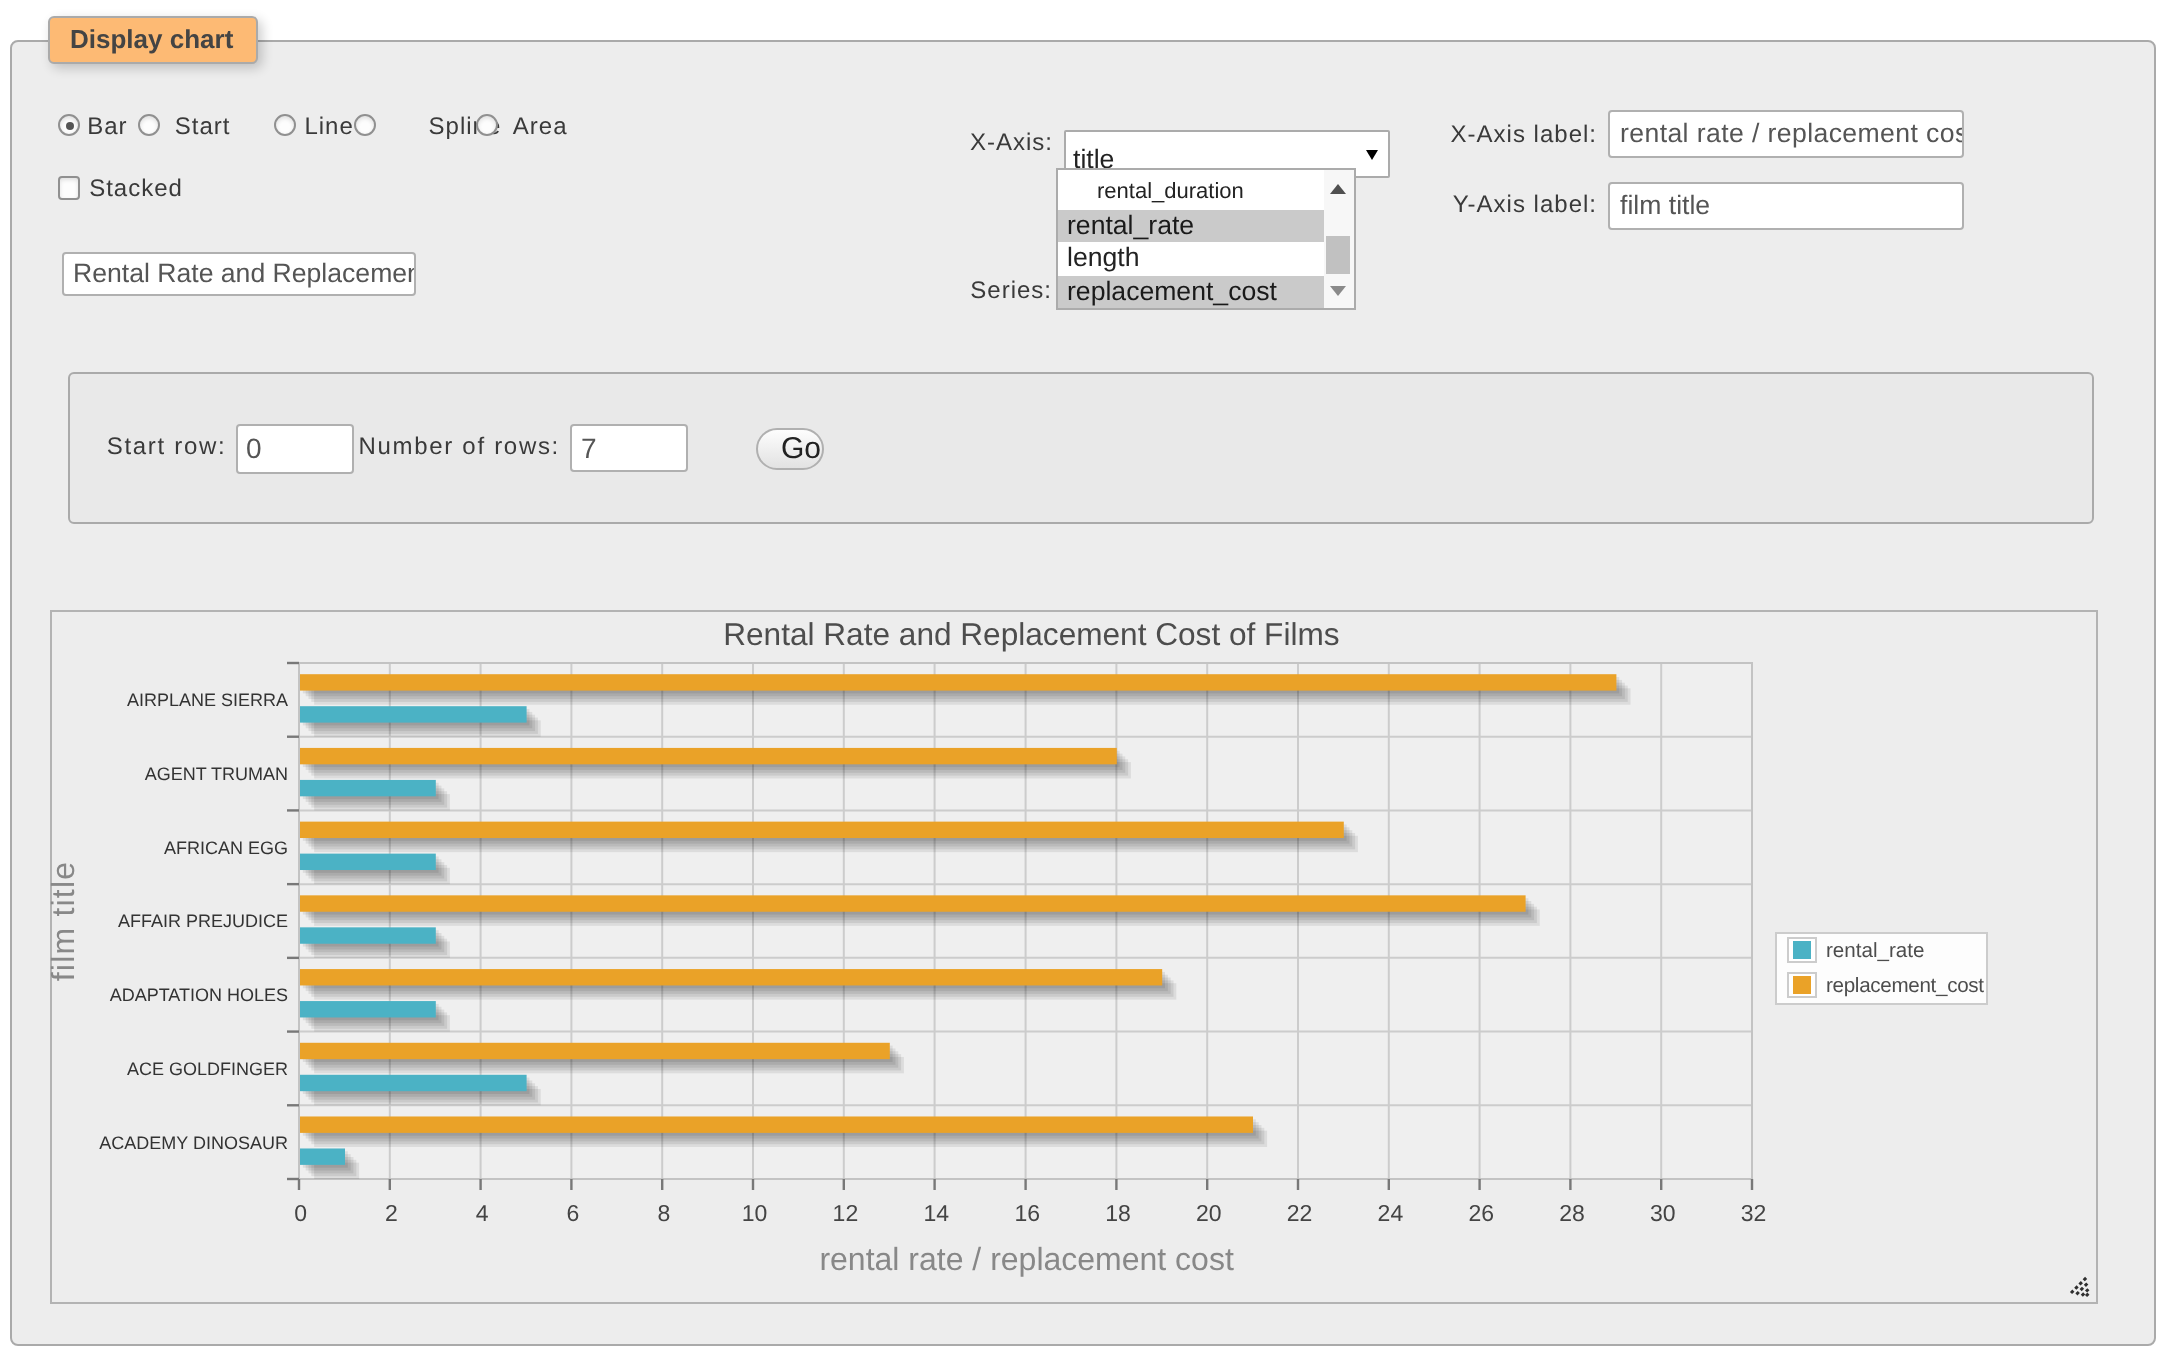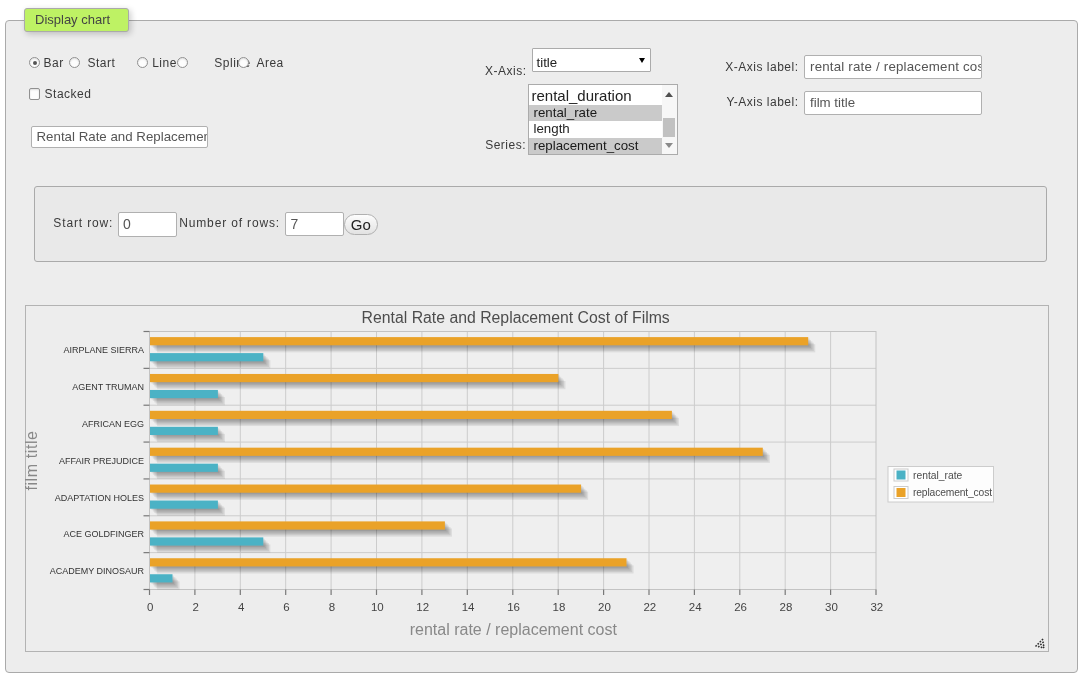--- a/index.html
+++ b/index.html
@@ -1,25 +1,25 @@
 <!DOCTYPE html>
 <html><head><meta charset="utf-8"><style>
 * { margin:0; padding:0; box-sizing:border-box; }
 html,body { width:1081px; height:681px; background:#ffffff; font-family:"Liberation Sans",sans-serif; position:relative; }
 .abs { position:absolute; }
 #fs { left:5px; top:20px; width:1073px; height:653px; background:#ededed; border:1px solid #aaaaaa; border-radius:4px; }
-#legend { left:24px; top:8px; width:105px; height:24px; background:#bef264; border:1px solid #aaaaaa; border-radius:3px; box-shadow:2px 2px 6px rgba(0,0,0,0.2); font-weight:normal; font-size:13px; color:#444444; line-height:22px; padding-left:10px; }
+#legend { left:24px; top:8px; width:105px; height:24px; background:#fdba74; border:1px solid #aaaaaa; border-radius:3px; box-shadow:2px 2px 6px rgba(0,0,0,0.2); font-weight:bold; font-size:13px; color:#444444; line-height:22px; padding-left:10px; }
 .radio { width:11px; height:11px; border:1px solid #909090; border-radius:50%; background:#fdfdfd; box-shadow:inset 0 1px 2px rgba(0,0,0,0.12); }
 .radio.sel::after { content:""; position:absolute; left:2.5px; top:2.5px; width:4px; height:4px; border-radius:50%; background:#555555; }
 .lbl { font-size:12px; color:#3a3a3a; line-height:12px; letter-spacing:0.5px; }
 .cb { width:11px; height:12px; border:1px solid #909090; border-radius:2px; background:#fdfdfd; box-shadow:inset 0 1px 2px rgba(0,0,0,0.12); }
 .inp { background:#ffffff; border:1px solid #b0b0b0; border-radius:2px; font-size:13px; color:#555555; padding-left:5px; overflow:hidden; white-space:nowrap; }
 #panel { left:33.5px; top:186px; width:1013.5px; height:76px; background:#e9e9e9; border:1px solid #aaaaaa; border-radius:3px; }
 #chartbox { left:25px; top:304.5px; width:1023.5px; height:347px; background:#ededed; border:1px solid #b3b3b3; }
-#go { left:344px; top:213.5px; width:33.5px; height:21.5px; border:1px solid #b0b0b0; border-radius:11px; background:linear-gradient(#fdfdfd,#e2e2e2); font-size:15px; color:#222222; text-align:center; line-height:19.5px; }
+#go { left:378px; top:213.5px; width:33.5px; height:21.5px; border:1px solid #b0b0b0; border-radius:11px; background:linear-gradient(#fdfdfd,#e2e2e2); font-size:15px; color:#222222; text-align:right; line-height:19.5px; }
 .sb-track { background:#f7f7f7; }
 .sb-thumb { background:#c1c1c1; }
 .tri-up { width:0; height:0; border-left:4px solid transparent; border-right:4px solid transparent; border-bottom:5px solid #505050; }
 .tri-dn { width:0; height:0; border-left:4px solid transparent; border-right:4px solid transparent; border-top:5px solid #8a8a8a; }
 </style></head>
 <body>
 <div class="abs" id="fs"></div>
 <div class="abs" id="legend">Display chart</div>
 
 <div class="abs radio sel" style="left:29px;top:57px;"></div>
@@ -32,27 +32,27 @@
 <div class="abs lbl" style="left:193.3px;top:57.3px;margin-left:21px;">Spline</div>
 <div class="abs radio" style="left:238px;top:57px;"></div>
 <div class="abs lbl" style="left:256.4px;top:57.3px;">Area</div>
 
 <div class="abs cb" style="left:28.5px;top:88px;"></div>
 <div class="abs lbl" style="left:44.6px;top:88px;">Stacked</div>
 
 <div class="abs inp" style="left:30.5px;top:126px;width:177.5px;height:22px;line-height:19px;font-size:13.3px;">Rental Rate and Replacement Cost of Films</div>
 
 <div class="abs lbl" style="left:464.5px;top:64.6px;width:62px;text-align:right;">X-Axis:</div>
-<div class="abs" style="left:531.5px;top:48px;width:119px;height:23.5px;background:#ffffff;border:1px solid #ababab;border-radius:1px;text-decoration:underline;">
+<div class="abs" style="left:531.5px;top:65px;width:163px;height:23.5px;background:#ffffff;border:1px solid #ababab;border-radius:1px;text-decoration:underline;">
   <div class="abs" style="left:4px;top:5.5px;font-size:13.3px;color:#222;">title</div>
   <div class="abs" style="right:5px;top:8.5px;width:0;height:0;border-left:3.6px solid transparent;border-right:3.6px solid transparent;border-top:5.7px solid #000;"></div>
 </div>
 
 <div class="abs" style="left:527.5px;top:84px;width:150px;height:70.5px;background:#ffffff;border:1px solid #ababab;overflow:hidden;">
-  <div class="abs" style="left:0;top:3px;width:134px;height:16.5px;font-size:15px;color:#222;padding-left:3px;line-height:16.5px;">rental_duration</div>
+  <div class="abs" style="left:0;top:3px;width:134px;height:16.5px;font-size:11px;color:#222;padding-left:20px;line-height:16.5px;">rental_duration</div>
   <div class="abs" style="left:0;top:19.5px;width:134px;height:16.5px;background:#cacaca;font-size:13.3px;color:#1a1a1a;padding-left:5px;line-height:16.5px;">rental_rate</div>
   <div class="abs" style="left:0;top:36px;width:134px;height:16.5px;font-size:13.3px;color:#222;padding-left:5px;line-height:16.5px;">length</div>
   <div class="abs" style="left:0;top:52.5px;width:134px;height:16.5px;background:#cacaca;font-size:13.3px;color:#1a1a1a;padding-left:5px;line-height:16.5px;">replacement_cost</div>
   <div class="abs sb-track" style="right:0;top:0;width:15px;height:68.5px;"></div>
   <div class="abs tri-up" style="right:4px;top:6.5px;"></div>
   <div class="abs sb-thumb" style="right:1.5px;top:32.7px;width:12px;height:19.4px;"></div>
   <div class="abs tri-dn" style="right:4px;top:57.7px;"></div>
 </div>
 <div class="abs lbl" style="left:479.5px;top:139.4px;width:46.5px;text-align:right;">Series:</div>
 

